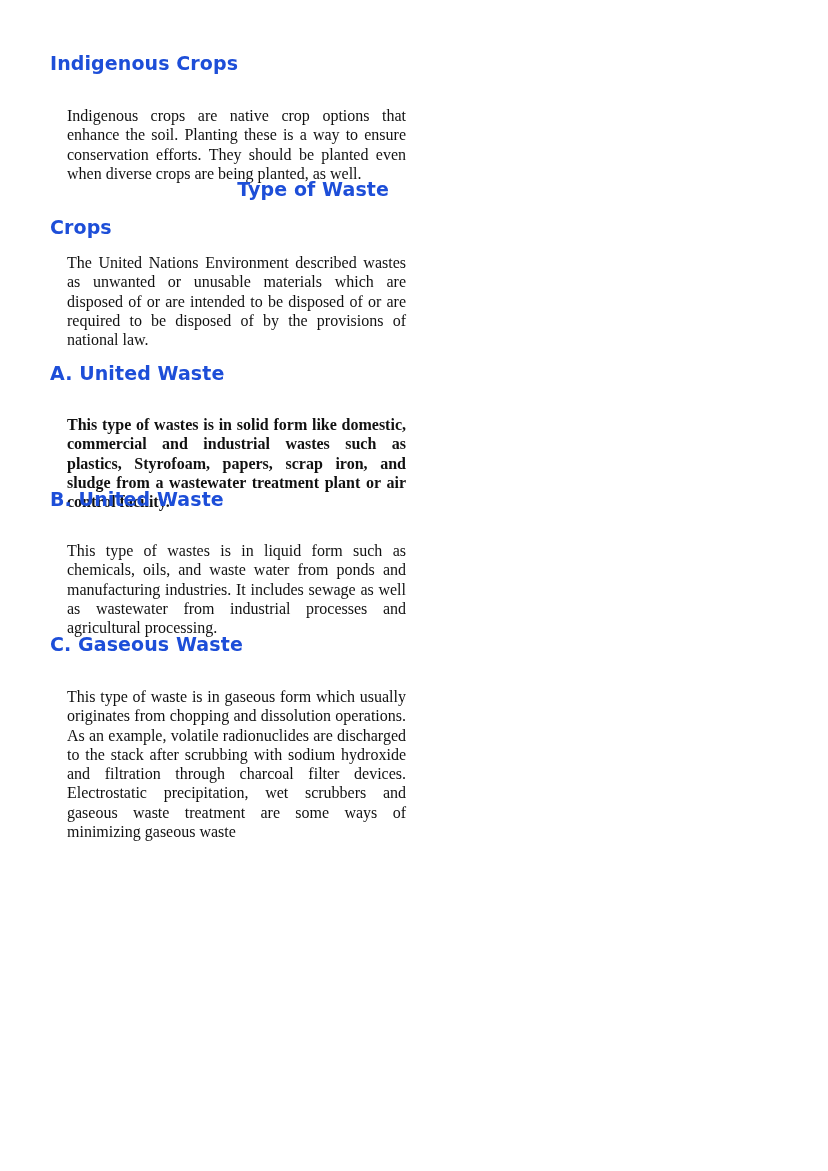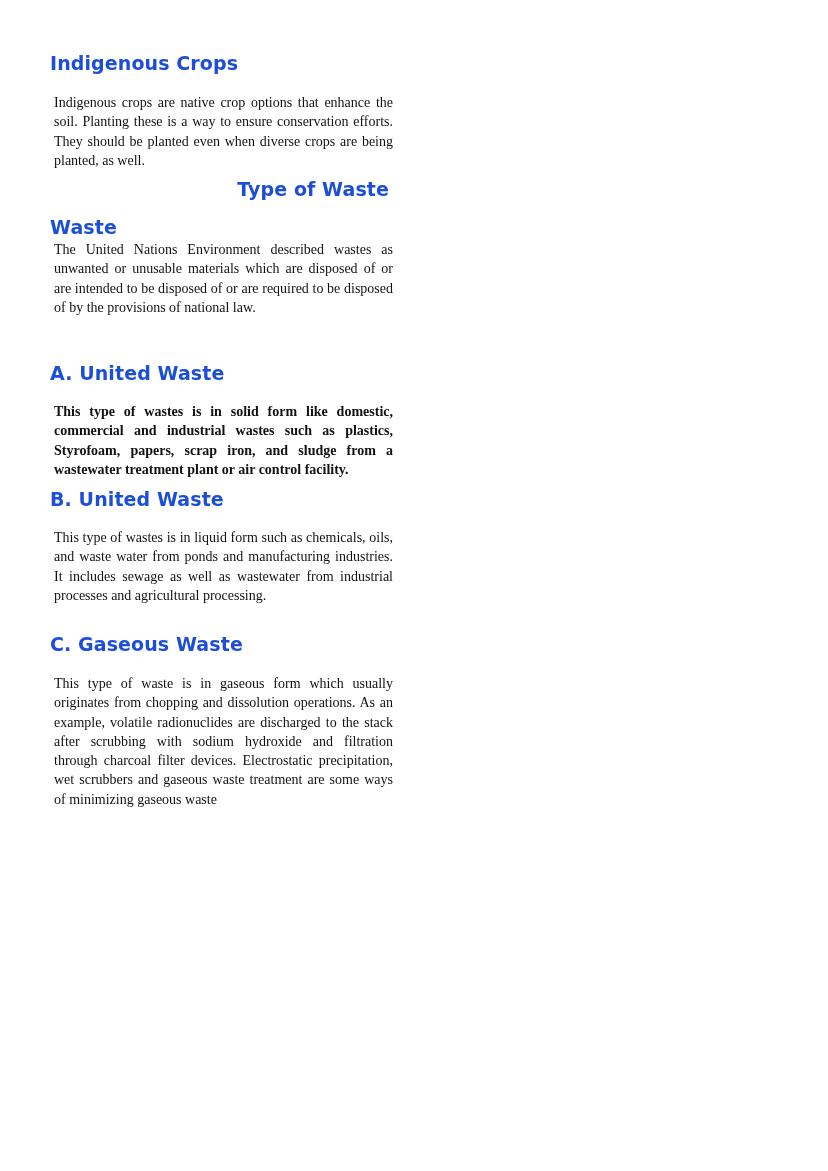--- a/index.html
+++ b/index.html
@@ -31,39 +31,39 @@
       letter-spacing: 0.1px;
     }
     .heading.center {
       width: 339px;
       text-align: right;
     }
     .para {
       position: absolute;
       left: 0;
       width: 339px;
-      margin: 4px;
+      margin: 17px;
       font-family: "Liberation Serif", serif;
-      font-size: 14px;
+      font-size: 16px;
       line-height: 19.3px;
       color: #111111;
       text-align: justify;
     }
   </style>
 </head>
 <body>
 
 <div class="column">
 
   <h2 class="heading" style="top:52px;">Indigenous Crops</h2>
   <p class="para" style="top:89px;">Indigenous crops are native crop options that enhance the soil. Planting these is a way to ensure conservation efforts. They should be planted even when diverse crops are being planted, as well.</p>
 
   <h1 class="heading center" style="top:178px;">Type of Waste</h1>
 
-  <h2 class="heading" style="top:216px;">Waste</h2>
+  <h2 class="heading" style="top:216px;">Crops</h2>
   <p class="para" style="top:236px;">The United Nations Environment described wastes as unwanted or unusable materials which are disposed of or are intended to be disposed of or are required to be disposed of by the provisions of national law.</p>
 
   <h2 class="heading" style="top:362px;">A. United Waste</h2>
   <p class="para" style="top:398px;font-weight:bold;">This type of wastes is in solid form like domestic, commercial and industrial wastes such as plastics, Styrofoam, papers, scrap iron, and sludge from a wastewater treatment plant or air control facility.</p>
 
   <h2 class="heading" style="top:488px;">B. United Waste</h2>
   <p class="para" style="top:524px;">This type of wastes is in liquid form such as chemicals, oils, and waste water from ponds and manufacturing industries. It includes sewage as well as wastewater from industrial processes and agricultural processing.</p>
 
   <h2 class="heading" style="top:633px;">C. Gaseous Waste</h2>
   <p class="para" style="top:670px;">This type of waste is in gaseous form which usually originates from chopping and dissolution operations. As an example, volatile radionuclides are discharged to the stack after scrubbing with sodium hydroxide and filtration through charcoal filter devices. Electrostatic precipitation, wet scrubbers and gaseous waste treatment are some ways of minimizing gaseous waste</p>

